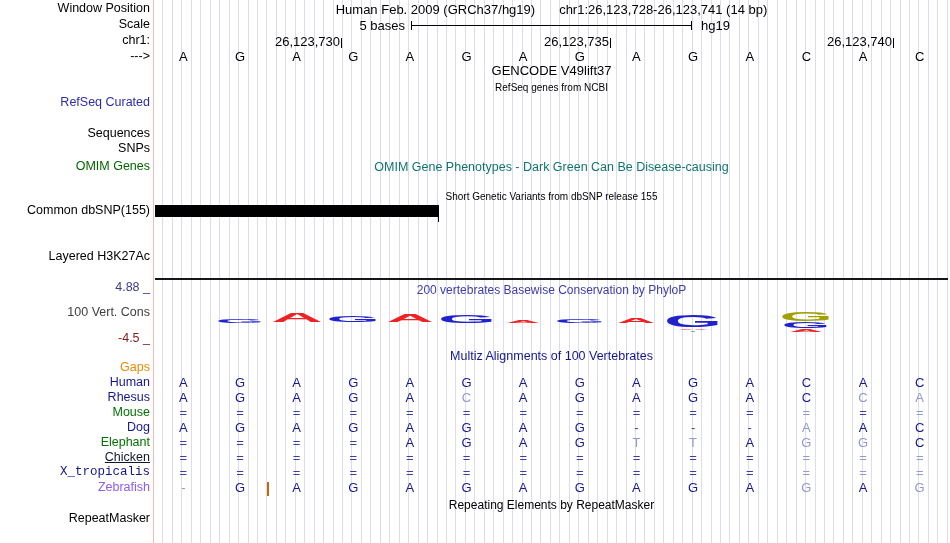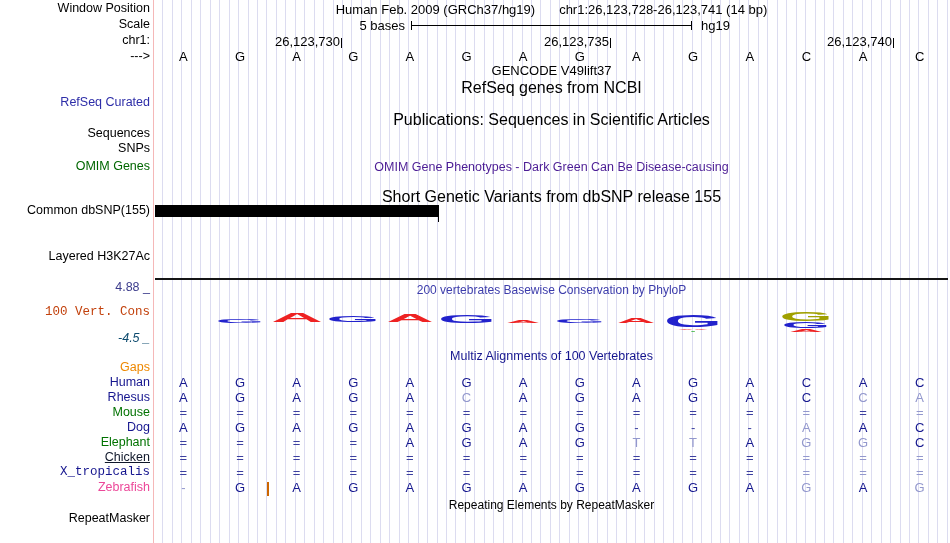--- a/index.html
+++ b/index.html
@@ -3,85 +3,84 @@
 <meta charset="utf-8">
 <style>
   html,body{margin:0;padding:0;background:#fff}
   #app{position:relative;width:950px;height:543px;background:#fff;overflow:hidden;
        font-family:"Liberation Sans","DejaVu Sans",sans-serif;color:#000}
   .grid{position:absolute;left:154px;top:0;width:794px;height:543px;
         background:repeating-linear-gradient(to right,transparent 0,transparent 8.45px,#dcdcf0 8.45px,#dcdcf0 9.45px)}
   .pink-border{position:absolute;left:153px;top:0;width:1px;height:543px;background:#f5b8b8}
   .ll{position:absolute;right:800px;white-space:nowrap;font-size:12.5px;line-height:15px;text-align:right}
   .ct{position:absolute;left:155px;width:793px;text-align:center;line-height:14px;white-space:nowrap}
-  .f13{font-size:13px}.f12{font-size:12px}.f125{font-size:12.5px}.f11{font-size:16px}
+  .f13{font-size:13px}.f12{font-size:12px}.f125{font-size:12.5px}.f11{font-size:10px}
   .title-row{position:absolute;left:155px;top:2px;width:793px;display:flex;justify-content:center;gap:24px;font-size:13px}
   #scale-label{position:absolute;right:545px;top:18px;font-size:13px}
   #scale-bar{position:absolute;left:411px;top:25px;width:281px;height:1px;background:#000}
   #scale-bar::before,#scale-bar::after{content:"";position:absolute;top:-4px;width:1px;height:9px;background:#000}
   #scale-bar::before{left:0}#scale-bar::after{right:0}
   #hg19-label{position:absolute;left:701px;top:18px;font-size:13px}
   .rt{position:absolute;top:38px;width:1px;height:10px;background:#000}
   .rl{position:absolute;top:34px;width:84px;text-align:right;font-size:13px;white-space:nowrap}
   .seq{position:absolute;top:50px;font-size:13px;line-height:14px;transform:translateX(-50%);color:#000}
   .ac{position:absolute;font-size:13px;line-height:14px;transform:translateX(-50%)}
   .bar{position:absolute;background:#000}
   .cons-line{position:absolute;left:155px;top:278px;width:793px;height:2px;background:#151515}
   .logo{position:absolute;font-weight:bold;font-size:14px;line-height:14px;white-space:nowrap}
-  .omim-col{color:#4c1d95}.phylop-col{color:#3c3cab}.multiz-col{color:#16168f}
+  .omim-col{color:#0f766e}.phylop-col{color:#3c3cab}.multiz-col{color:#16168f}
 </style>
 </head>
 <body>
 
 <div id="app">
   <div class="grid"></div>
   <div class="pink-border"></div>
 
   <div class="title-row">
     <span>Human Feb. 2009 (GRCh37/hg19)</span>
     <span>chr1:26,123,728-26,123,741 (14 bp)</span>
   </div>
   <span id="scale-label">5 bases</span>
   <div id="scale-bar"></div>
   <span id="hg19-label">hg19</span>
 
   <div class="ct f13" style="top:64px">GENCODE V49lift37</div>
   <div class="ct f11" style="top:81px">RefSeq genes from NCBI</div>
-  <div class="ct f11" style="top:113px">Publications: Sequences in Scientific Articles</div>
   <div class="ct f125 omim-col" style="top:160px">OMIM Gene Phenotypes - Dark Green Can Be Disease-causing</div>
   <div class="ct f11" style="top:190px">Short Genetic Variants from dbSNP release 155</div>
   <div class="cons-line"></div>
   <div class="ct f12 phylop-col" style="top:283px">200 vertebrates Basewise Conservation by PhyloP</div>
   <div class="ct f125 multiz-col" style="top:349px">Multiz Alignments of 100 Vertebrates</div>
   <div class="ct f12" style="top:498px">Repeating Elements by RepeatMasker</div>
 
   <div id="gen">
       <span class="ll" style="position: absolute; top: 1px; color: rgb(0, 0, 0);">Window Position</span>
       <span class="ll" style="position: absolute; top: 17px; color: rgb(0, 0, 0);">Scale</span>
       <span class="ll" style="position: absolute; top: 33px; color: rgb(0, 0, 0);">chr1:</span>
       <span class="ll" style="position: absolute; top: 49px; color: rgb(0, 0, 0);">---&gt;</span>
       <span class="ll" style="position: absolute; top: 95px; color: rgb(45, 45, 168);">RefSeq Curated</span>
       <span class="ll" style="position: absolute; top: 126px; color: rgb(0, 0, 0);">Sequences</span>
       <span class="ll" style="position: absolute; top: 141px; color: rgb(0, 0, 0);">SNPs</span>
       <span class="ll" style="position: absolute; top: 159px; color: rgb(0, 102, 0);">OMIM Genes</span>
       <span class="ll" style="position: absolute; top: 203px; color: rgb(0, 0, 0);">Common dbSNP(155)</span>
       <span class="ll" style="position: absolute; top: 249px; color: rgb(0, 0, 0);">Layered H3K27Ac</span>
       <span class="ll" style="position: absolute; top: 280px; color: rgb(60, 60, 140);">4.88 _</span>
-      <span class="ll" style="position: absolute; top: 305px; color: #c2410c; font-family: Liberation Mono, monospace;">100 Vert. Cons</span>
-      <span class="ll" style="position: absolute; top: 331px; color: #0c4a6e; font-style: italic;">-4.5 _</span>
+      <span class="ll" style="position: absolute; top: 305px; color: #404040;">100 Vert. Cons</span>
+      <span class="ll" style="position: absolute; top: 331px; color: #7f1d1d;">-4.5 _</span>
       <span class="ll" style="position: absolute; top: 511px; color: rgb(0, 0, 0);">RepeatMasker</span>
       <span class="ll" style="position: absolute; top: 360px; color: rgb(238, 136, 0);">Gaps</span>
       <span class="ll" style="position: absolute; top: 375px; color: rgb(22, 22, 143);">Human</span>
       <span class="ll" style="position: absolute; top: 390px; color: rgb(22, 22, 143);">Rhesus</span>
       <span class="ll" style="position: absolute; top: 405px; color: rgb(0, 114, 0); text-align: center;">Mouse</span>
       <span class="ll" style="position: absolute; top: 420px; color: rgb(22, 22, 143);">Dog</span>
       <span class="ll" style="position: absolute; top: 435px; color: rgb(0, 114, 0);">Elephant</span>
       <span class="ll" style="position: absolute; top: 450px; color: #0f172a; text-decoration: underline;">Chicken</span>
       <span class="ll" style="position: absolute; top: 465px; color: rgb(22, 22, 143); font-family: Liberation Mono, monospace;">X_tropicalis</span>
-      <span class="ll" style="position: absolute; top: 480px; color: #ec4899;">Zebrafish</span>
+      <span class="ll" style="position: absolute; top: 480px; color: #8b5cf6;">Zebrafish</span>
       <span class="rt" style="left: 341px;"></span>
       <span class="rl" style="left: 256px;">26,123,730</span>
       <span class="rt" style="left: 610px;"></span>
       <span class="rl" style="left: 525px;">26,123,735</span>
       <span class="rt" style="left: 893px;"></span>
       <span class="rl" style="left: 808px;">26,123,740</span>
       <span class="seq" style="left: 183.321px;">A</span>
       <span class="seq" style="left: 239.964px;">G</span>
       <span class="seq" style="left: 296.607px;">A</span>
       <span class="seq" style="left: 353.25px;">G</span>

